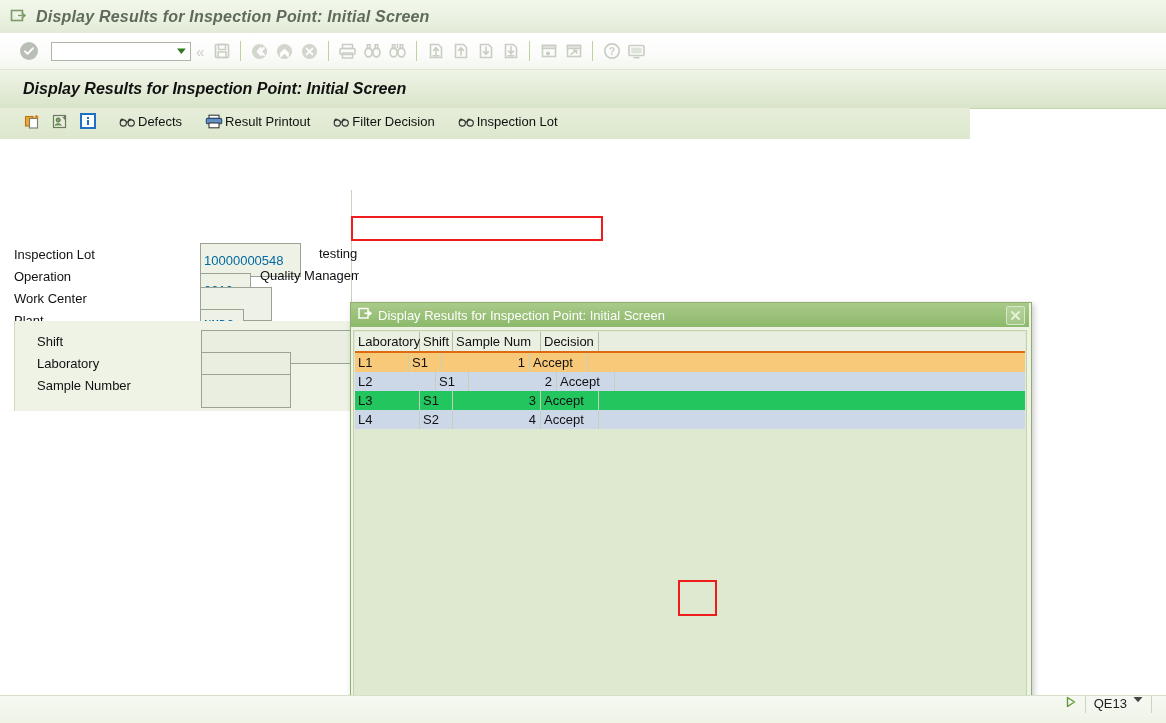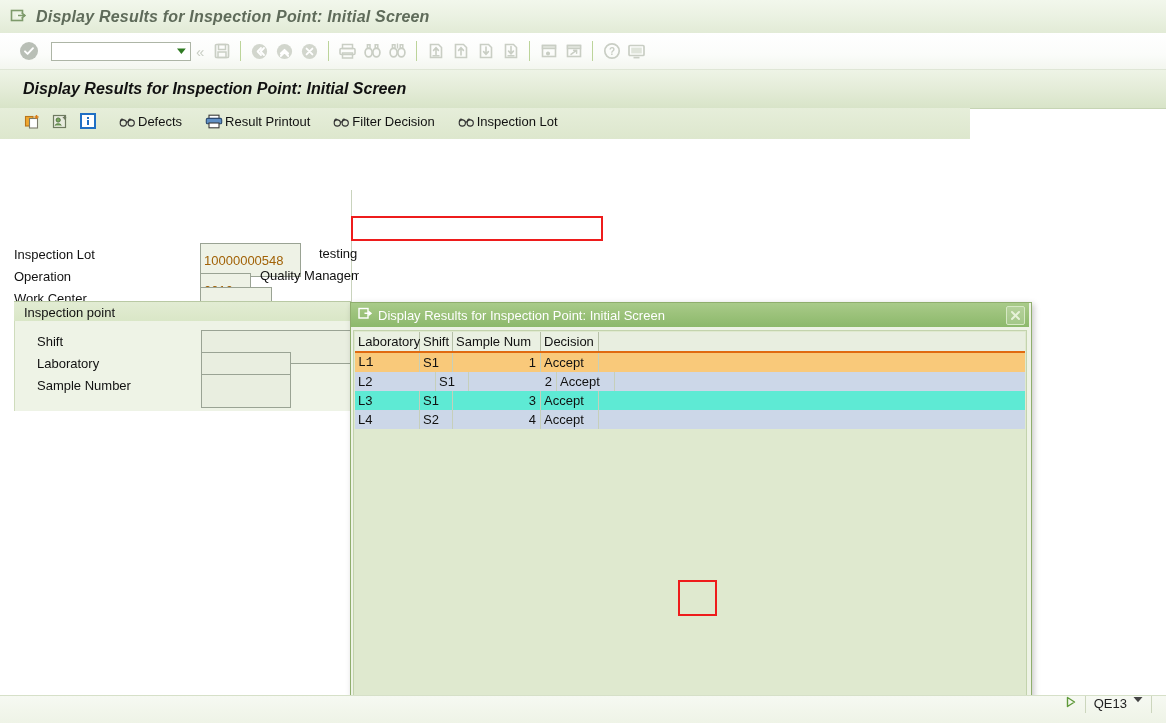--- a/index.html
+++ b/index.html
@@ -73,21 +73,21 @@
   
   #formpanel{
     position:absolute;left:14px;top:51px;width:337px;height:352px;
     background:#ffffff;border-right:1px solid #c9d3bd;
   }
   .frow{position:absolute;left:0;height:22px;display:flex;align-items:center;}
   .flbl{font-size:13px;color:#111;}
   .finput{
     position:absolute;height:34px;border:1px solid #9aa394;
     background:#eef2e6;box-sizing:border-box;
-    font-size:13px;color:#a16207;display:flex;align-items:center;padding-left:3px;
+    font-size:13px;color:#0369a1;display:flex;align-items:center;padding-left:3px;
   }
   .finput.mono{font-family:"Liberation Mono", monospace;font-size:12.5px;}
   .ftail{position:absolute;font-size:13px;color:#111;white-space:nowrap;overflow:hidden;}
   
   #ipgroup{
     position:absolute;left:14px;top:162px;width:337px;height:110px;
   }
   #ipgroup .ghdr{
     position:absolute;left:0;top:0;width:337px;height:20px;
     background:linear-gradient(180deg,#e2ecd3 0%,#d9e6c6 100%);
@@ -133,21 +133,21 @@
     background:#eaf0e2;
   }
   #grid .grow{display:flex;height:19px;}
   #grid .gc{
     font-size:13px;color:#111;display:flex;align-items:center;
     box-sizing:border-box;padding-left:3px;padding-right:4px;
     border-right:1px solid #c6cfba;
   }
   #grid .gc.num{justify-content:flex-end;}
   .rz-even{background:#ccd7e8;}
-  .rz-odd{background:#5eead4;}
+  .rz-odd{background:#22c55e;}
   .rz-sel{background:#fbc濃;}
   .rz-sel{background:#f9c97a;}
   
   #dlg-foot{
     position:absolute;left:2px;top:409px;width:674px;height:38px;
     background:#eef3e6;
   }
   #footline{position:absolute;left:0;top:5px;width:674px;height:22px;}
   .fbtn{
     height:24px;min-width:24px;border:1px solid #9a9a74;border-radius:2px;
@@ -422,23 +422,20 @@
 
     <div class="frow" style="top:141px;">
       <span class="flbl">Characteristic Filter</span>
     </div>
     <div class="finput" style="left:186px;top:141px;width:165px;">
       <span>1 All characteristics</span>
     </div>
   </div>
 
   <div id="ipgroup">
-    <div class="ghdr">
-      <span>Inspection point</span>
-    </div>
     <div class="gbody">
       <div class="frow" style="left:22px;top:9px;">
         <span class="flbl">Shift</span>
       </div>
       <div class="finput" style="left:186px;top:9px;width:151px;background:#e9eee0;">
         <span></span>
       </div>
 
       <div class="frow" style="left:22px;top:31px;">
         <span class="flbl">Laboratory</span>
@@ -476,21 +473,21 @@
     <div id="dlg-body">
       <div id="grid">
         <div class="ghead">
           <div class="gh" style="width:65px;">Laboratory</div>
           <div class="gh" style="width:33px;">Shift</div>
           <div class="gh" style="width:88px;">Sample Num</div>
           <div class="gh" style="width:58px;">Decision</div>
         </div>
 
         <div class="grow rz-sel">
-          <div class="gc" style="width:65px;font-family:Liberation Mono, monospace;">L1</div>
+          <div class="gc" style="width:54px;">L1</div>
           <div class="gc" style="width:33px;">S1</div>
           <div class="gc num" style="width:88px;">1</div>
           <div class="gc" style="width:58px;">Accept</div>
         </div>
         <div class="grow rz-even">
           <div class="gc" style="width:81px;">L2</div>
           <div class="gc" style="width:33px;">S1</div>
           <div class="gc num" style="width:88px;">2</div>
           <div class="gc" style="width:58px;">Accept</div>
         </div>

